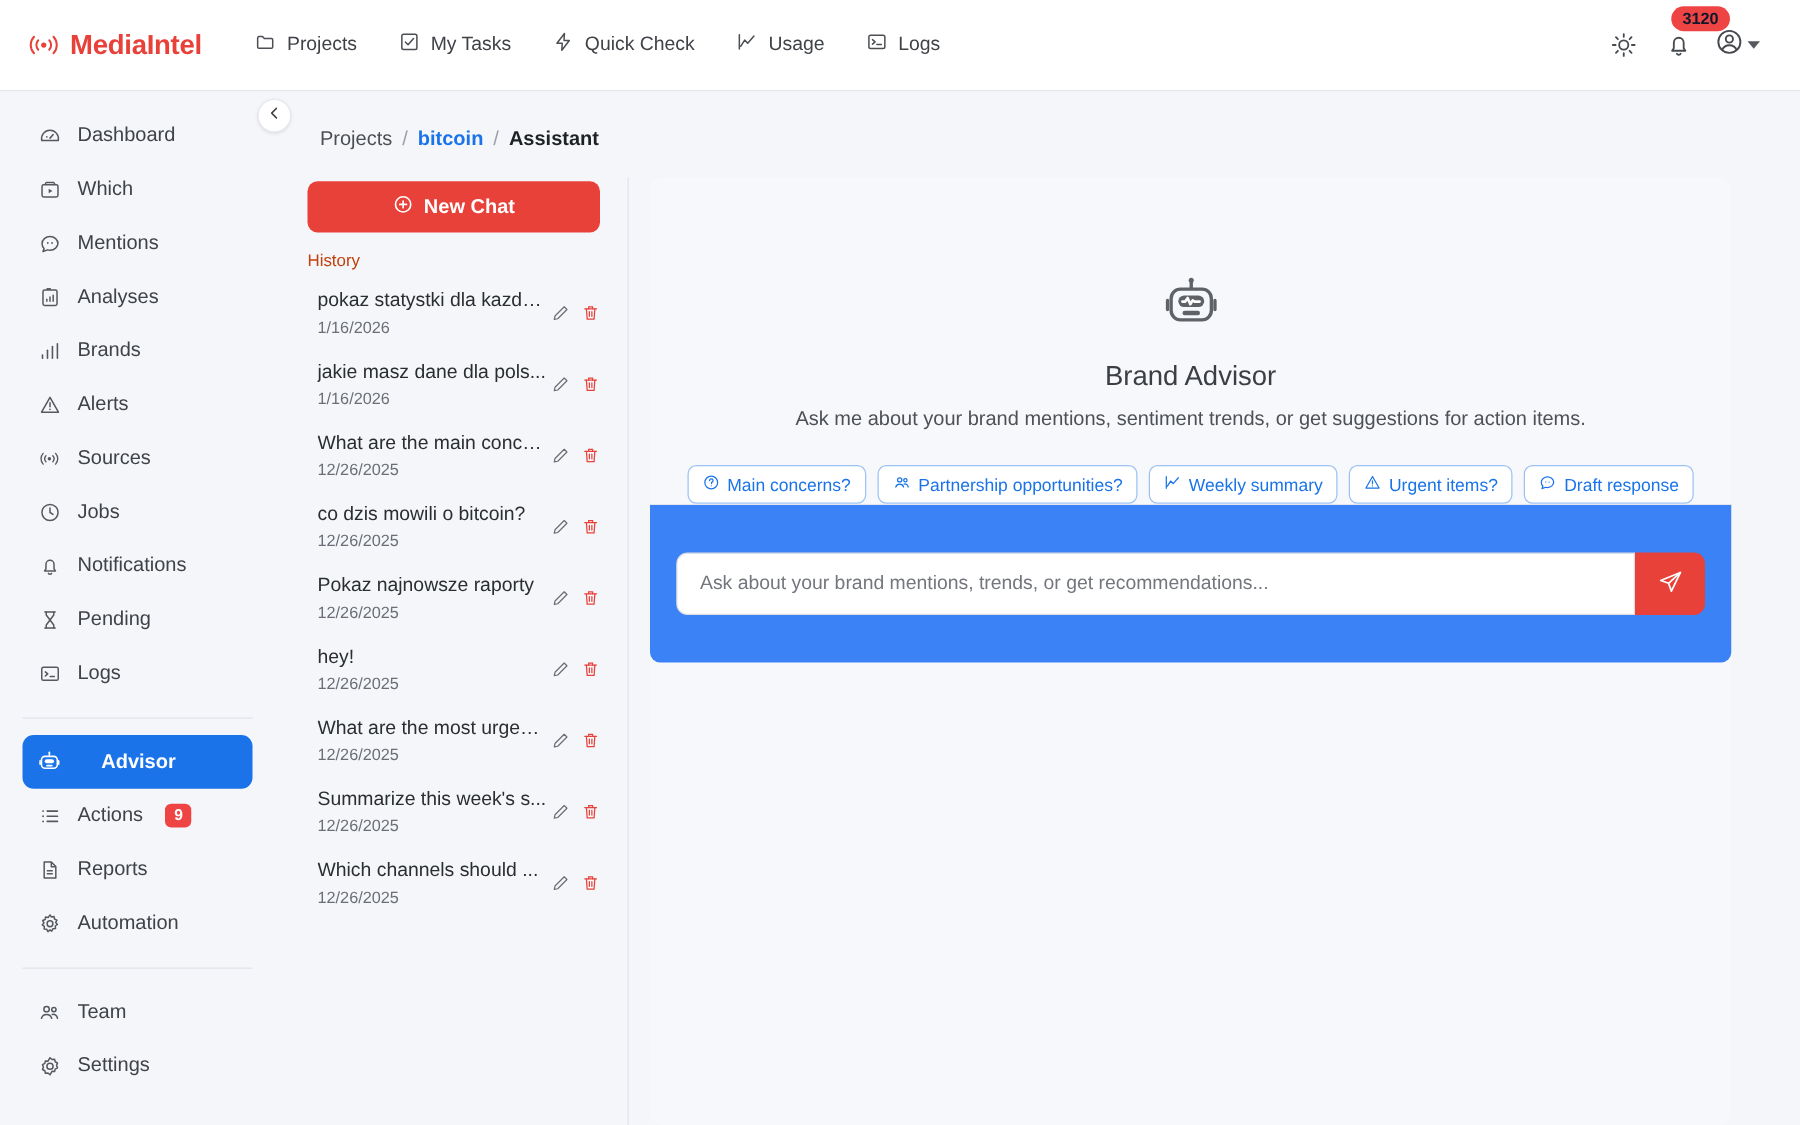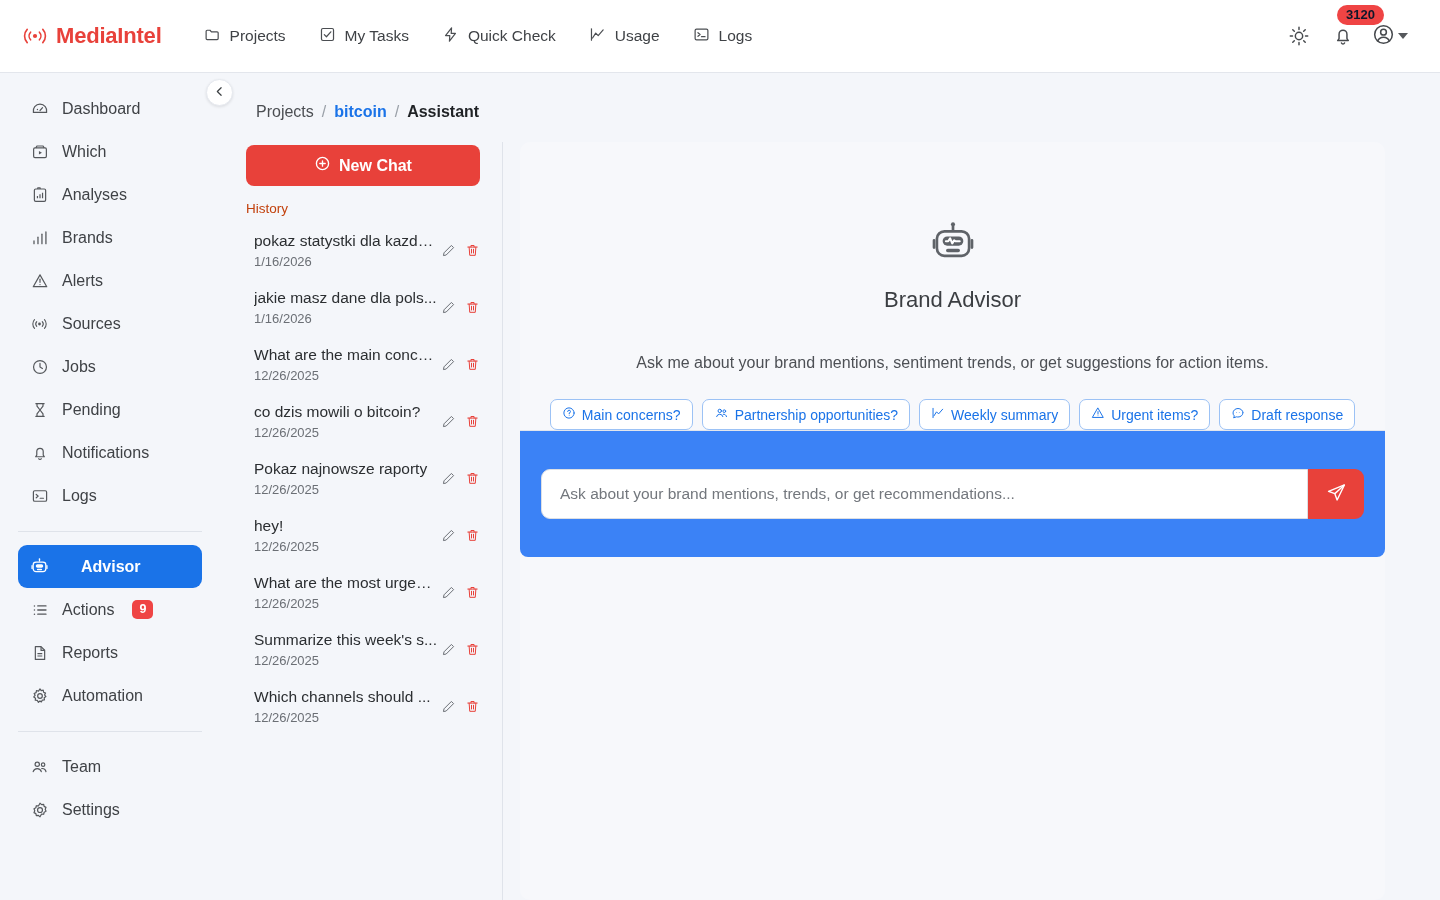--- a/index.html
+++ b/index.html
@@ -175,21 +175,21 @@
     display: flex; flex-direction: column;
     min-height: 0;
   }
   .empty-state {
     padding-top: 78px;
     display: flex; flex-direction: column; align-items: center;
     text-align: center;
   }
   .robot-icon { color: #5f6368; margin-bottom: 17px; }
   .ea-title { font-size: 22px; color: #3b3e42; margin-bottom: 13px; }
-  .ea-sub { font-size: 16px; color: #4d5055; margin-bottom: 27px; margin-top: 28px; }
+  .ea-sub { font-size: 16px; color: #4d5055; margin-bottom: 27px; }
   .chips { display: flex; gap: 9px; flex-wrap: wrap; justify-content: center; }
   .chip {
     display: flex; align-items: center; gap: 6px;
     border: 1px solid #9cc2f5;
     background: #ffffff;
     color: #1a73e8;
     border-radius: 7px;
     padding: 6px 11px;
     font-size: 14px;
     cursor: pointer;
@@ -344,20 +344,30 @@
             <rect x="3.5" y="6.5" width="17" height="13" rx="1.8"></rect>
             <path d="M6.5 6.5l1.4-2.5h8.2l1.4 2.5"></path>
             <path d="M10.6 10.6l4 2.4-4 2.4z" fill="currentColor" stroke="none"></path>
           </svg>
         </span>
         <span>Which</span>
       </div>
       <div class="side-item">
         <span class="si-icon">
           <svg width="18" height="18" viewBox="0 0 24 24" fill="none" stroke="currentColor" stroke-width="1.6" stroke-linejoin="round">
+            <path d="M20.5 11.3c0 4.2-3.8 7.6-8.5 7.6a9.8 9.8 0 0 1-2.6-.35L4.5 20.3l1.2-3.3a7.2 7.2 0 0 1-2.2-5.1c0-4.2 3.8-7.6 8.5-7.6s8.5 3.4 8.5 7.6z"></path>
+            <circle cx="9.6" cy="11.2" r=".95" fill="currentColor" stroke="none"></circle>
+            <circle cx="14.2" cy="11.2" r=".95" fill="currentColor" stroke="none"></circle>
+          </svg>
+        </span>
+        <span>Mentions</span>
+      </div>
+      <div class="side-item">
+        <span class="si-icon">
+          <svg width="18" height="18" viewBox="0 0 24 24" fill="none" stroke="currentColor" stroke-width="1.6" stroke-linejoin="round">
             <rect x="4.5" y="4" width="15" height="16.5" rx="1.8"></rect>
             <path d="M9 4V2.6h3.2V4"></path>
             <path d="M8.6 16.4v-3M12 16.4v-5.5M15.4 16.4V9"></path>
           </svg>
         </span>
         <span>Analyses</span>
       </div>
       <div class="side-item">
         <span class="si-icon">
           <svg width="18" height="18" viewBox="0 0 24 24" fill="none" stroke="currentColor" stroke-width="1.7" stroke-linecap="round">
@@ -396,35 +406,35 @@
           <svg width="18" height="18" viewBox="0 0 24 24" fill="none" stroke="currentColor" stroke-width="1.6" stroke-linecap="round">
             <circle cx="12" cy="12" r="8.6"></circle>
               <path d="M12 7.2V12l3.2 2"></path>
           </svg>
         </span>
         <span>Jobs</span>
       </div>
       <div class="side-item">
         <span class="si-icon">
           <svg width="18" height="18" viewBox="0 0 24 24" fill="none" stroke="currentColor" stroke-width="1.6" stroke-linecap="round" stroke-linejoin="round">
+            <path d="M6.2 17h11.6l-1.5-2.2V10a4.3 4.3 0 0 0-8.6 0v4.8z"></path>
+            <path d="M10.3 19.6a1.9 1.9 0 0 0 3.4 0"></path>
+          </svg>
+        </span>
+        <span>Notifications</span>
+      </div>
+      <div class="side-item">
+        <span class="si-icon">
+          <svg width="18" height="18" viewBox="0 0 24 24" fill="none" stroke="currentColor" stroke-width="1.6" stroke-linecap="round" stroke-linejoin="round">
             <path d="M6.5 3.5h11M6.5 20.5h11"></path>
             <path d="M8 3.5v3.2L12 12l-4 5.3v3.2"></path>
               <path d="M16 3.5v3.2L12 12l4 5.3v3.2"></path>
           </svg>
         </span>
         <span>Pending</span>
-      </div>
-      <div class="side-item">
-        <span class="si-icon">
-          <svg width="18" height="18" viewBox="0 0 24 24" fill="none" stroke="currentColor" stroke-width="1.6" stroke-linecap="round" stroke-linejoin="round">
-            <path d="M6.2 17h11.6l-1.5-2.2V10a4.3 4.3 0 0 0-8.6 0v4.8z"></path>
-            <path d="M10.3 19.6a1.9 1.9 0 0 0 3.4 0"></path>
-          </svg>
-        </span>
-        <span>Notifications</span>
       </div>
       <div class="side-item">
         <span class="si-icon">
           <svg width="18" height="18" viewBox="0 0 24 24" fill="none" stroke="currentColor" stroke-width="1.6" stroke-linecap="round" stroke-linejoin="round">
             <rect x="3.2" y="5" width="17.6" height="14" rx="1.8"></rect>
             <path d="M7 10l2.6 2.2L7 14.4"></path>
               <path d="M12.2 15h4.4"></path>
           </svg>
         </span>
         <span>Logs</span>

